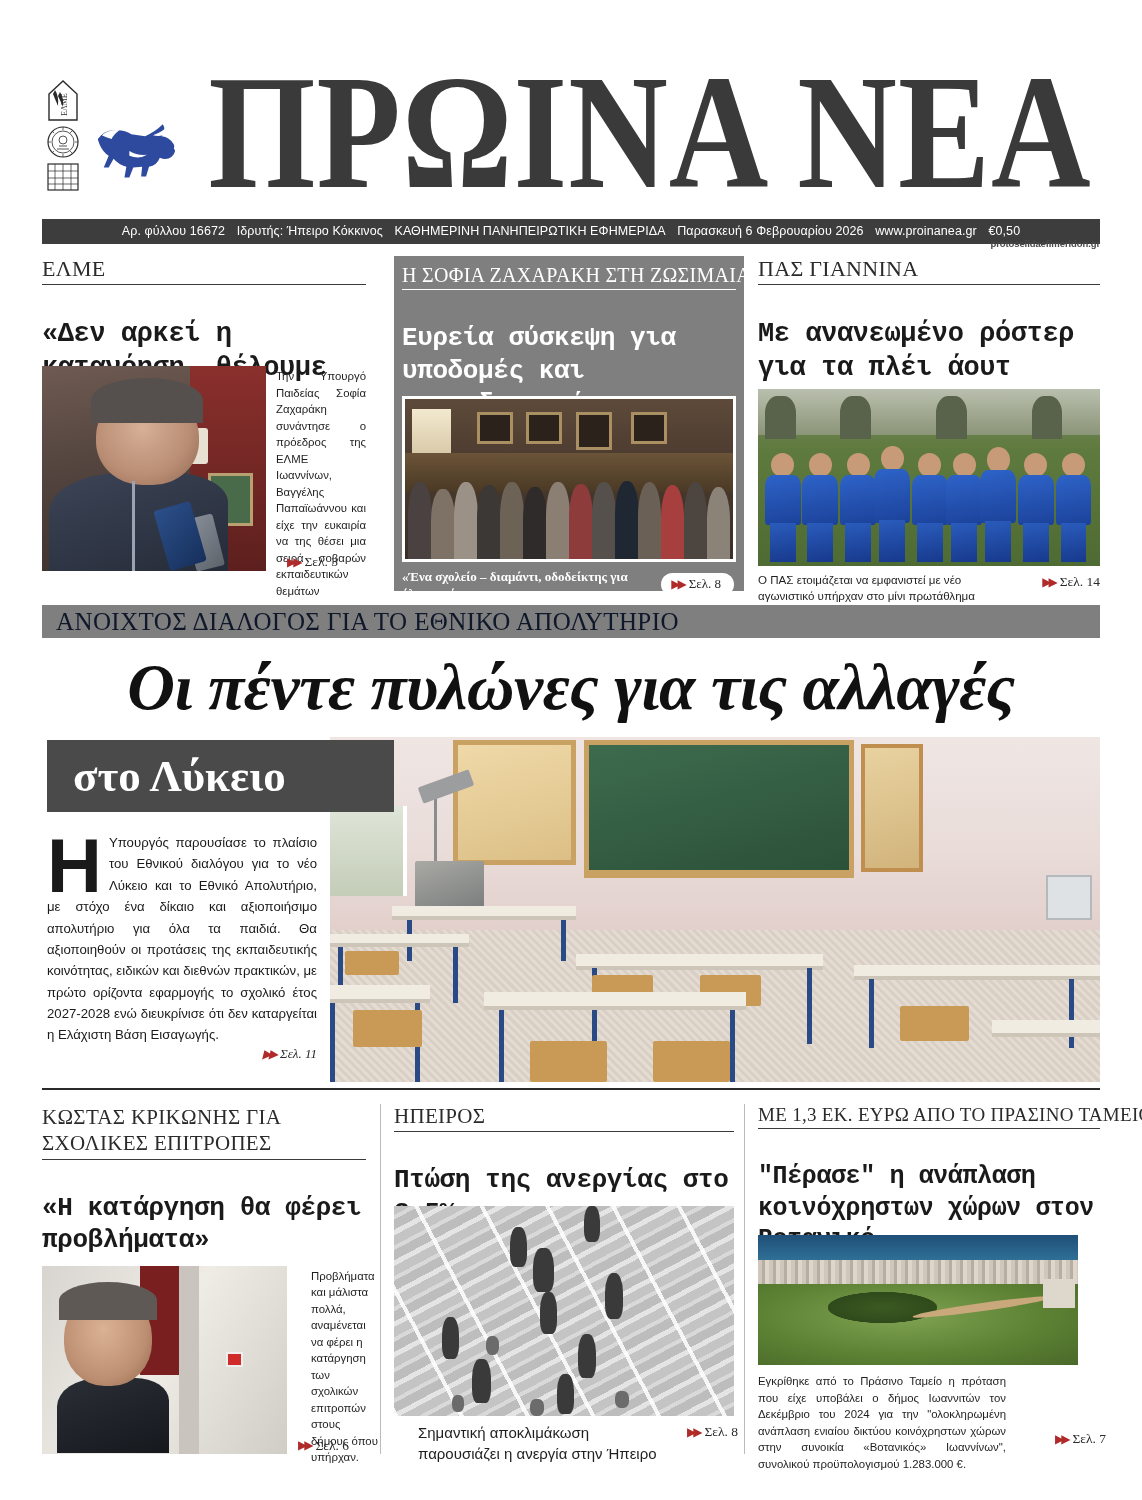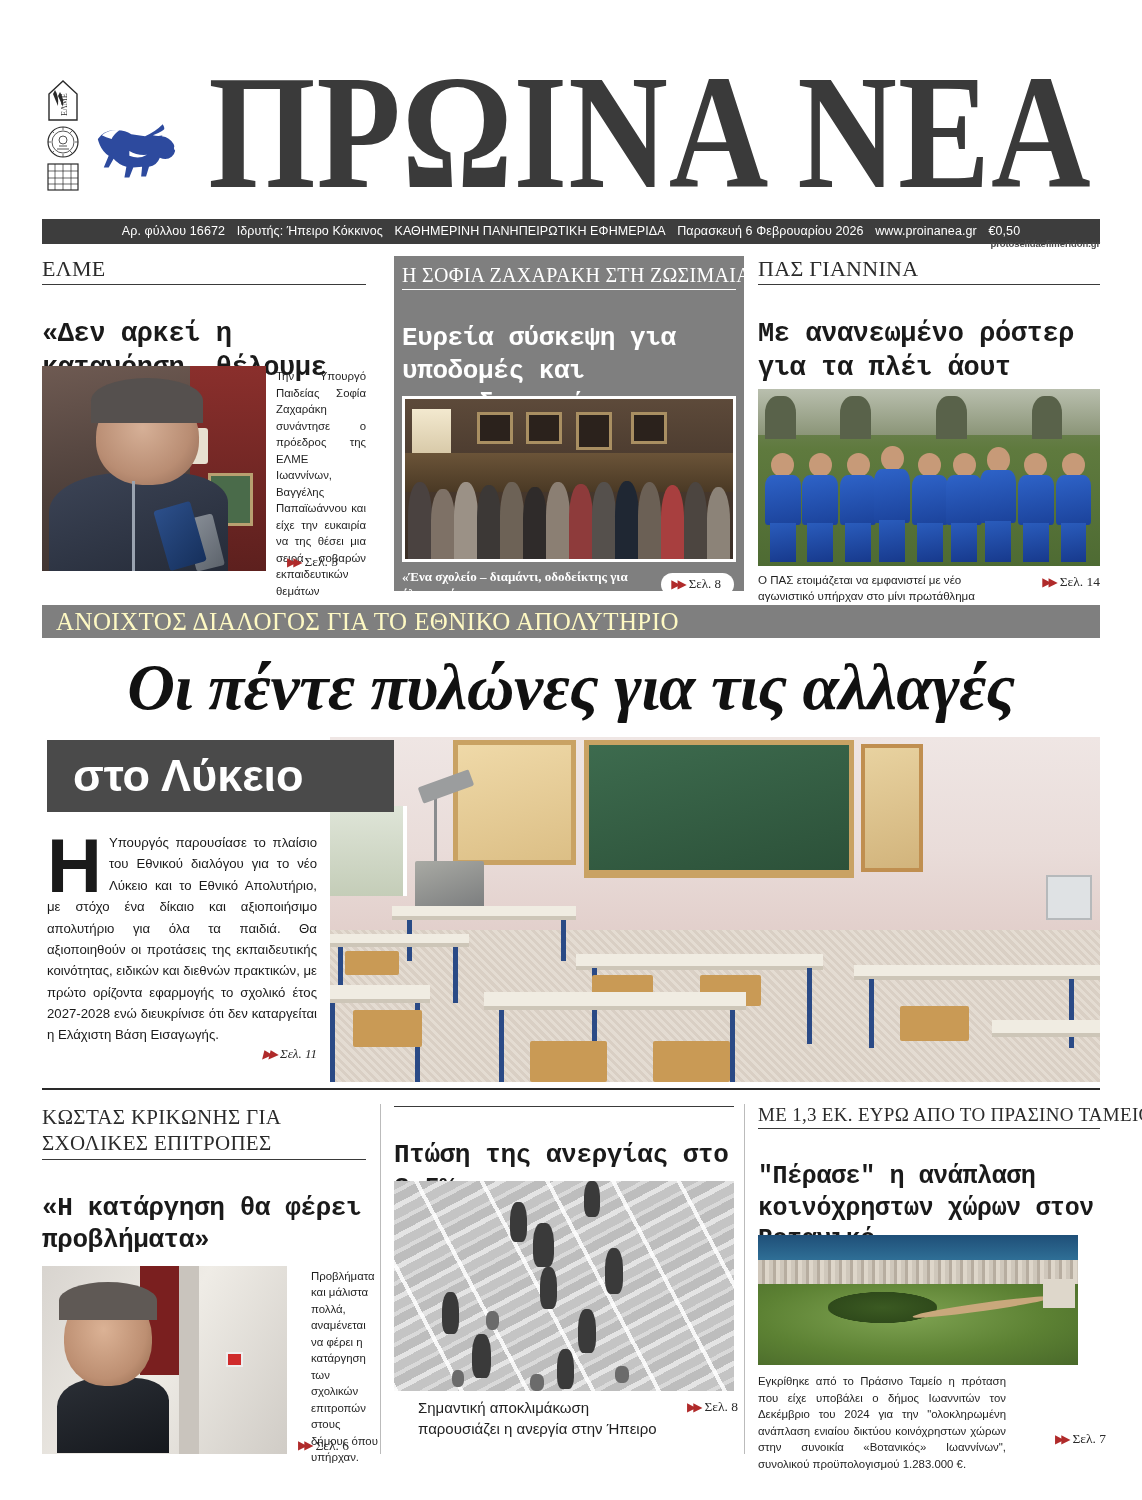--- a/index.html
+++ b/index.html
@@ -168,21 +168,21 @@
   .banner {
     position: absolute;
     left: 42px; top: 605px;
     width: 1058px; height: 33px;
     background: #7f7f7f;
   }
   .banner-text {
     font-family: "Liberation Serif", serif;
     font-size: 25px;
     line-height: 33px;
-    color: #fef9c3;
+    color: #0f172a;
     padding-left: 14px;
     letter-spacing: 0.4px;
     white-space: nowrap;
   }
 
   .mega {
     position: absolute;
     left: 42px; top: 644px;
     width: 1058px; height: 86px;
     font-family: "Liberation Serif", serif;
@@ -197,21 +197,21 @@
   }
 
   .subbox {
     position: absolute;
     left: 47px; top: 740px;
     width: 347px; height: 72px;
     background: #4a4a4a;
     z-index: 5;
   }
   .subbox-text {
-    font-family: Liberation Sans, sans-serif;
+    font-family: Liberation Serif, serif;
     font-weight: bold;
     font-size: 45px;
     line-height: 72px;
     color: #ffffff;
     padding-left: 26px;
     white-space: nowrap;
   }
 
   .lead-photo {
     position: absolute;
@@ -662,20 +662,21 @@
         </div>
         <div class="blurb" style="position:absolute; left:256px; top:2px; width:68px; text-align:left;margin-left:13px;">Προβλήματα και μάλιστα πολλά, αναμένεται να φέρει η κατάργηση των σχολικών επιτροπών στους δήμους όπου υπήρχαν.</div>
         <div class="selref" style="position:absolute; left:256px; top:172px;">
           <span class="arrows">▶▶</span>
           <span>Σελ. 6</span>
         </div>
       </div>
     </div>
 
     <div class="bcol-b">
+      <div class="kicker" style="font-size:21px;">ΗΠΕΙΡΟΣ</div>
       <div class="kicker-rule"></div>
       <div class="headline" style="height:38px; font-size:26px;">Πτώση της ανεργίας στο 8,5%</div>
 
       <div class="photo ph-crowd" style="width:340px; height:210px; margin-top:4px;">
         <div class="pave"></div>
         <div class="p" style="left:14%; top:53%; width:5%;   height:20%;"></div>
         <div class="p" style="left:23%; top:73%; width:5.5%; height:21%;"></div>
         <div class="p" style="left:34%; top:10%; width:5%;   height:19%;"></div>
         <div class="p" style="left:41%; top:20%; width:6%;   height:21%;"></div>
         <div class="p" style="left:43%; top:41%; width:5%;   height:20%;"></div>

